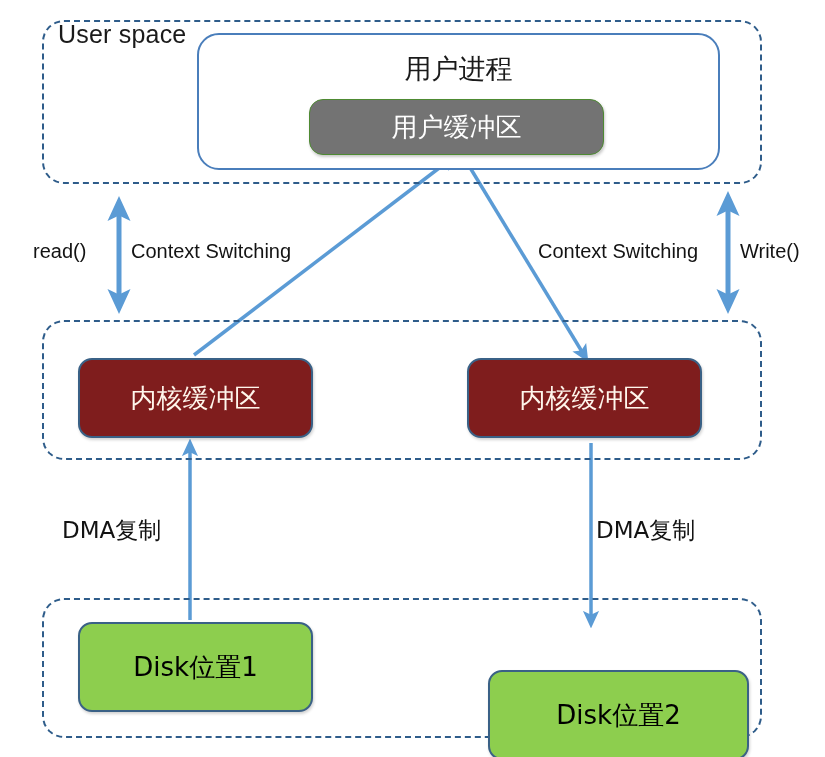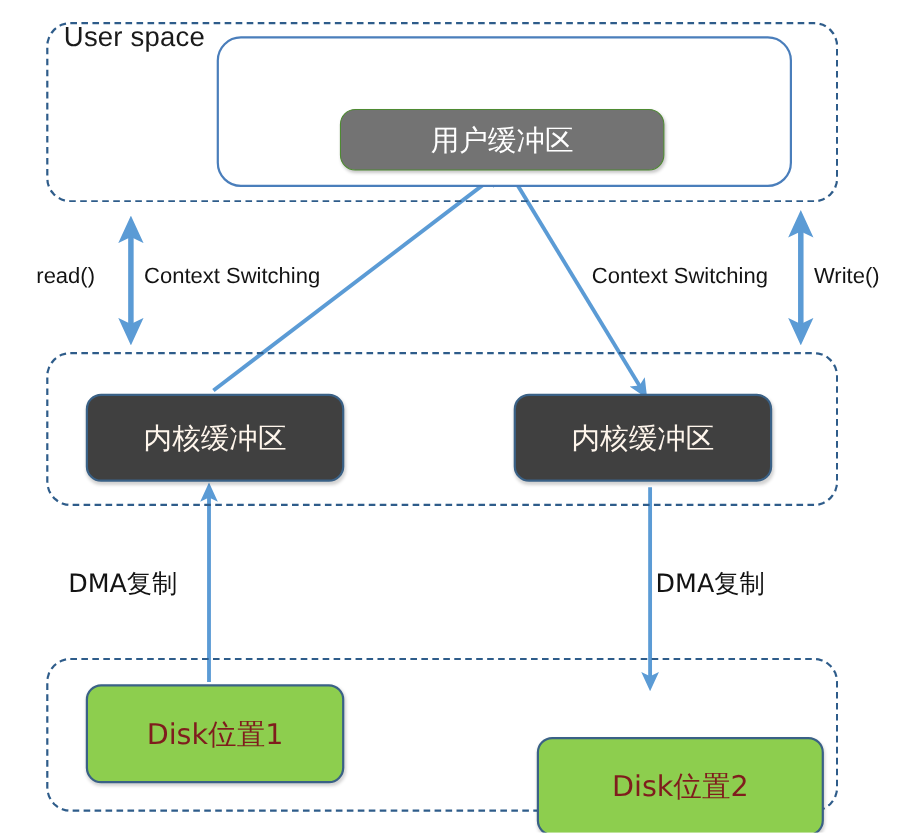--- a/index.html
+++ b/index.html
@@ -81,32 +81,32 @@
     color: #ffffff;
     font-family: "DejaVu Sans", "Liberation Sans", sans-serif;
   }
   .node-green-dark {
     background: #737373;
     border: 1.5px solid #4E8A32;
     box-shadow: 1px 2px 3px rgba(0,0,0,0.22);
     font-size: 26px;
   }
   .node-orange {
-    background: #404040;
+    background: #7f1d1d;
     border: 2px solid #3A6186;
     box-shadow: 1px 2px 3px rgba(0,0,0,0.18);
     font-size: 26px;
     color: #FFF6EC;
   }
   .node-green-light {
     background: #8DCE4E;
     border: 2px solid #3A6186;
     box-shadow: 1px 2px 3px rgba(0,0,0,0.18);
     font-size: 26px;
-    color: #7f1d1d;
+    color: #000000;
   }
 
   #user-buffer   { left: 309px; top: 99px;  width: 295px; height: 56px; }
   #kernel-buffer-left  { left: 78px;  top: 358px; width: 235px; height: 80px; }
   #kernel-buffer-right { left: 467px; top: 358px; width: 235px; height: 80px; }
   #disk-left   { left: 78px;  top: 622px; width: 235px; height: 90px; }
   #disk-right  { left: 488px; top: 622px; width: 261px; height: 90px; margin-top: 48px; }
 
   
   .label {
@@ -176,20 +176,21 @@
       <line x1="591" y1="443" x2="591" y2="620" stroke="#5B9BD5" stroke-width="3.5" marker-end="url(#arrowhead)"></line>
     </g>
   </svg>
 
   <div class="region" id="region-user"></div>
 
   <div class="region-label" id="user-space-label">User space</div>
 
   <div id="user-process-box"></div>
 
+  <div id="user-process-title">用户进程</div>
 
   <div class="node node-green-dark" id="user-buffer">用户缓冲区</div>
 
   <div class="region" id="region-kernel"></div>
 
   <div class="node node-orange" id="kernel-buffer-left">内核缓冲区</div>
 
   <div class="node node-orange" id="kernel-buffer-right">内核缓冲区</div>
 
   <div class="region" id="region-disk"></div>

